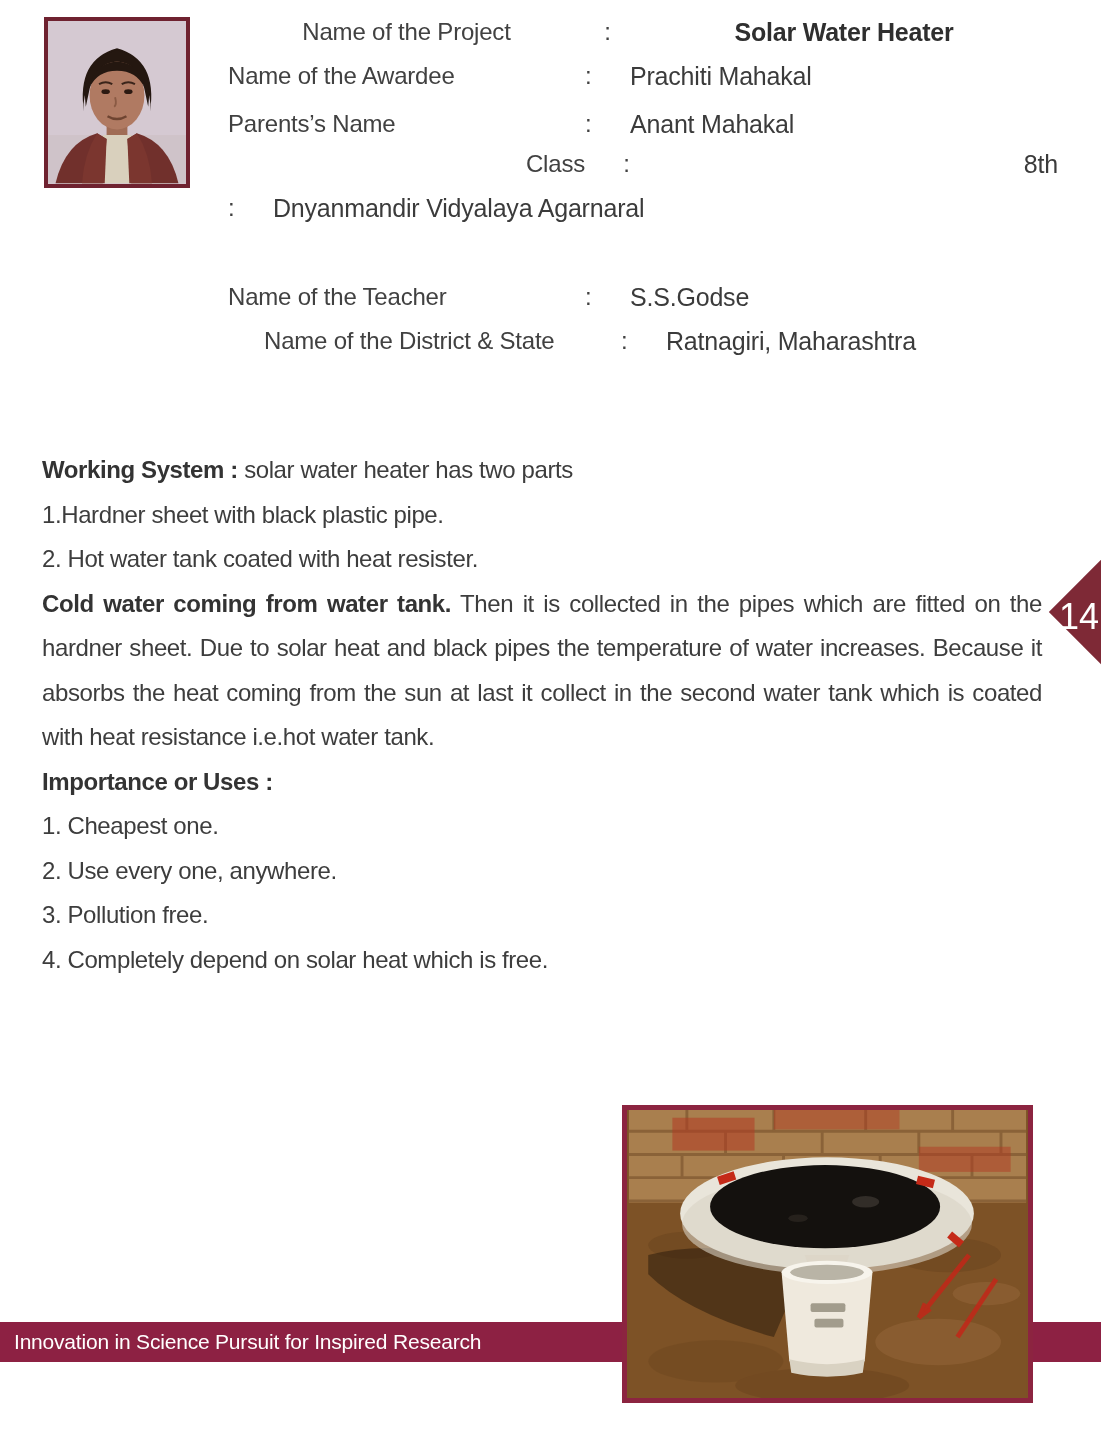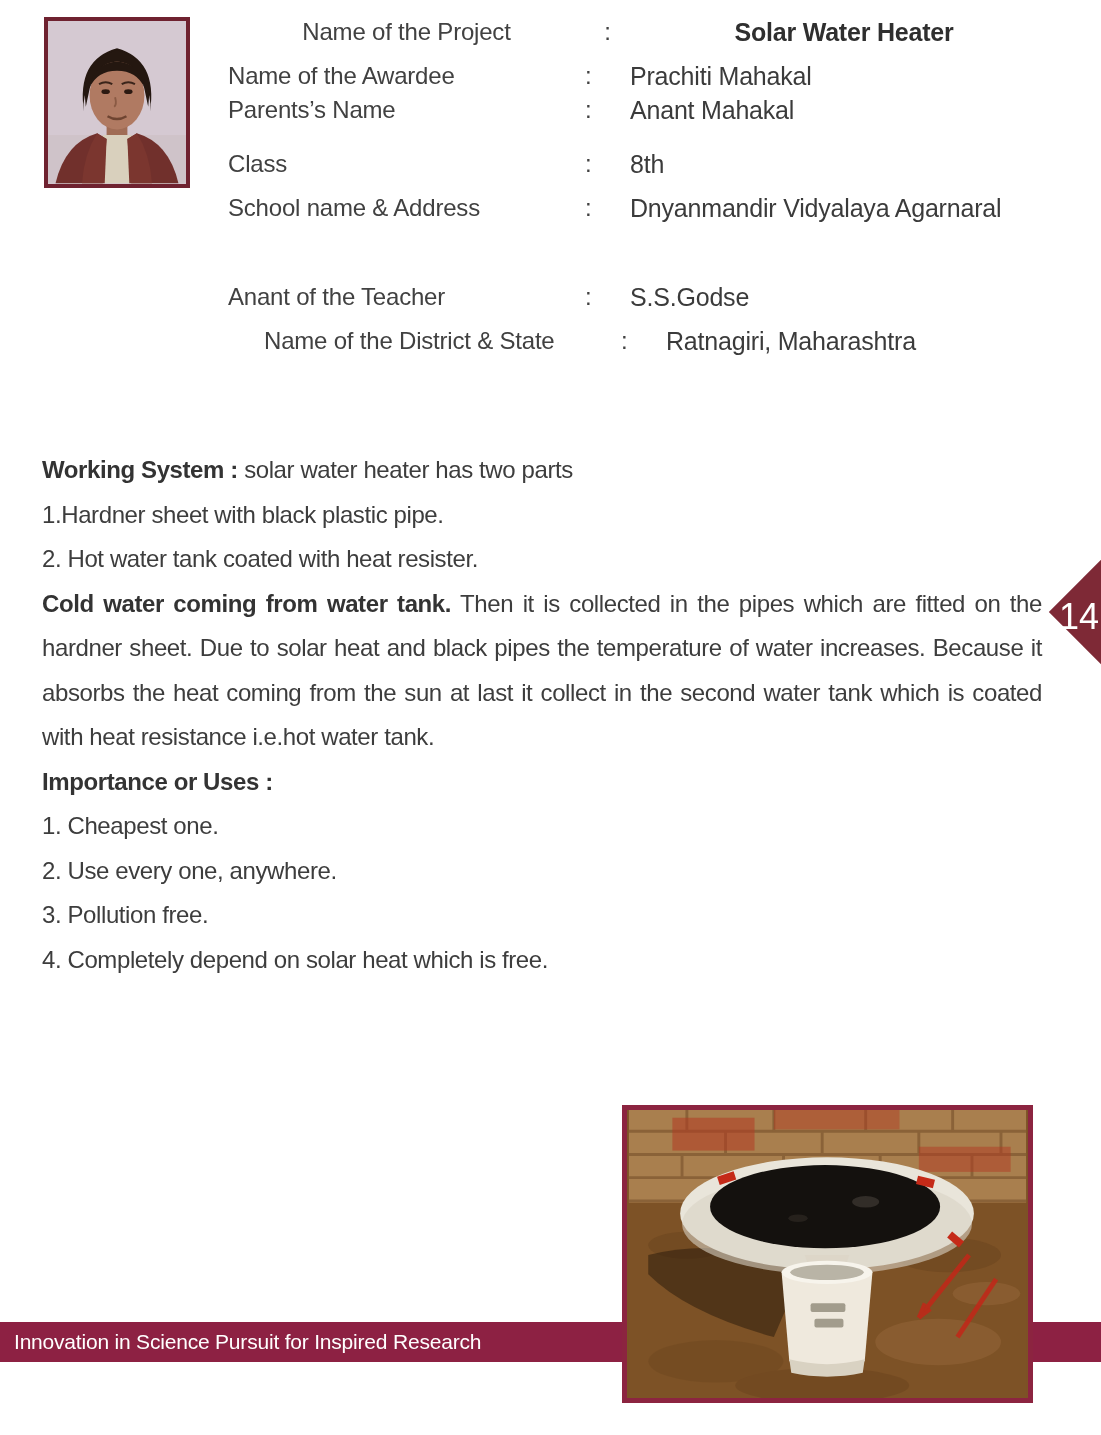--- a/index.html
+++ b/index.html
@@ -14,21 +14,21 @@
     border:4px solid #6f2230; background:#d5c9d2;
   }
   .student-photo svg { display:block; width:100%; height:100%; }
   
   .info-table { position:absolute; left:228px; top:14px; width:830px; }
   .info-row { position:absolute; left:0; display:flex; width:830px; }
   .info-row .lbl { width:357px; font-size:24px; letter-spacing:-0.2px; color:#414141; }
   .info-row .sep { width:45px; font-size:24px; color:#414141; }
   .info-row .val { flex:1; font-size:25px; letter-spacing:-0.2px; color:#3b3b3b; }
   .info-row .val.bold { font-weight:bold; color:#2f2f2f; }
-  .r0{top:4px;text-align:center;} .r1{top:48px;} .r2{top:82px;} .r3{top:136px;} .r4{top:180px;}
+  .r0{top:4px;text-align:center;} .r1{top:48px;} .r2{top:96px;} .r3{top:136px;text-align:right;} .r4{top:180px;}
   .r5{top:269px;} .r6{top:313px;margin-left:36px;}
   
   .writeup { position:absolute; left:42px; top:448px; width:1000px; }
   .writeup p { font-size:24px; line-height:44.5px; letter-spacing:-0.4px; color:#3d3d3d; }
   .writeup .b { font-weight:bold; color:#333333; }
   .flow { text-align:justify; }
   
   .page-tab { position:absolute; right:0; top:556px; width:64px; height:112px; }
   .diamond {
     position:absolute; top:17px; right:-42px; width:78px; height:78px;
@@ -100,26 +100,25 @@
       <span class="lbl">Parents’s Name</span>
       <span class="sep">:</span>
       <span class="val">Anant Mahakal</span>
     </div>
     <div class="info-row r3">
       <span class="lbl">Class</span>
       <span class="sep">:</span>
       <span class="val">8th</span>
     </div>
     <div class="info-row r4">
-      <span class="lbl">School name &amp; Address</span>
       <span class="sep">:</span>
       <span class="val">Dnyanmandir Vidyalaya Agarnaral</span>
     </div>
     <div class="info-row r5">
-      <span class="lbl">Anant of the Teacher</span>
+      <span class="lbl">Name of the Teacher</span>
       <span class="sep">:</span>
       <span class="val">S.S.Godse</span>
     </div>
     <div class="info-row r6">
       <span class="lbl">Name of the District &amp; State</span>
       <span class="sep">:</span>
       <span class="val">Ratnagiri, Maharashtra</span>
     </div>
   </div>
 

